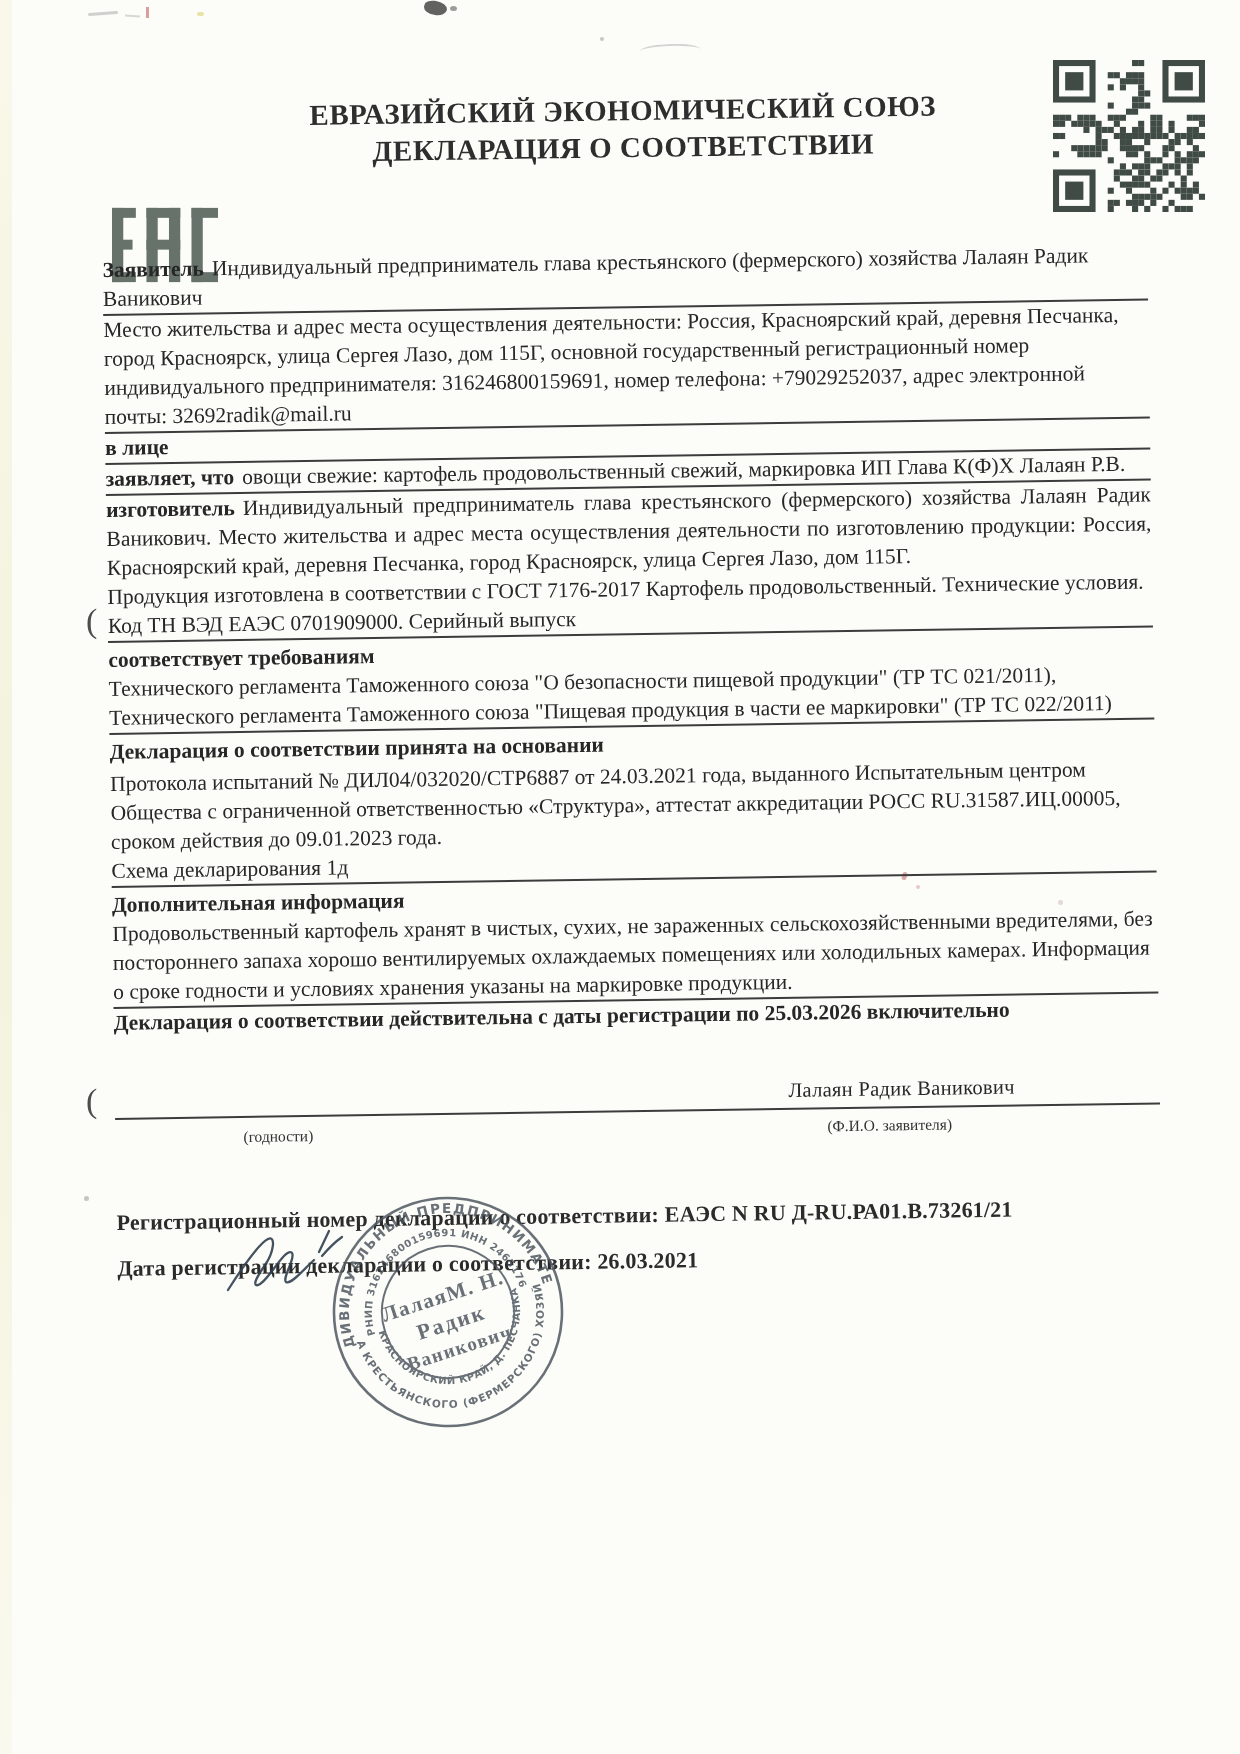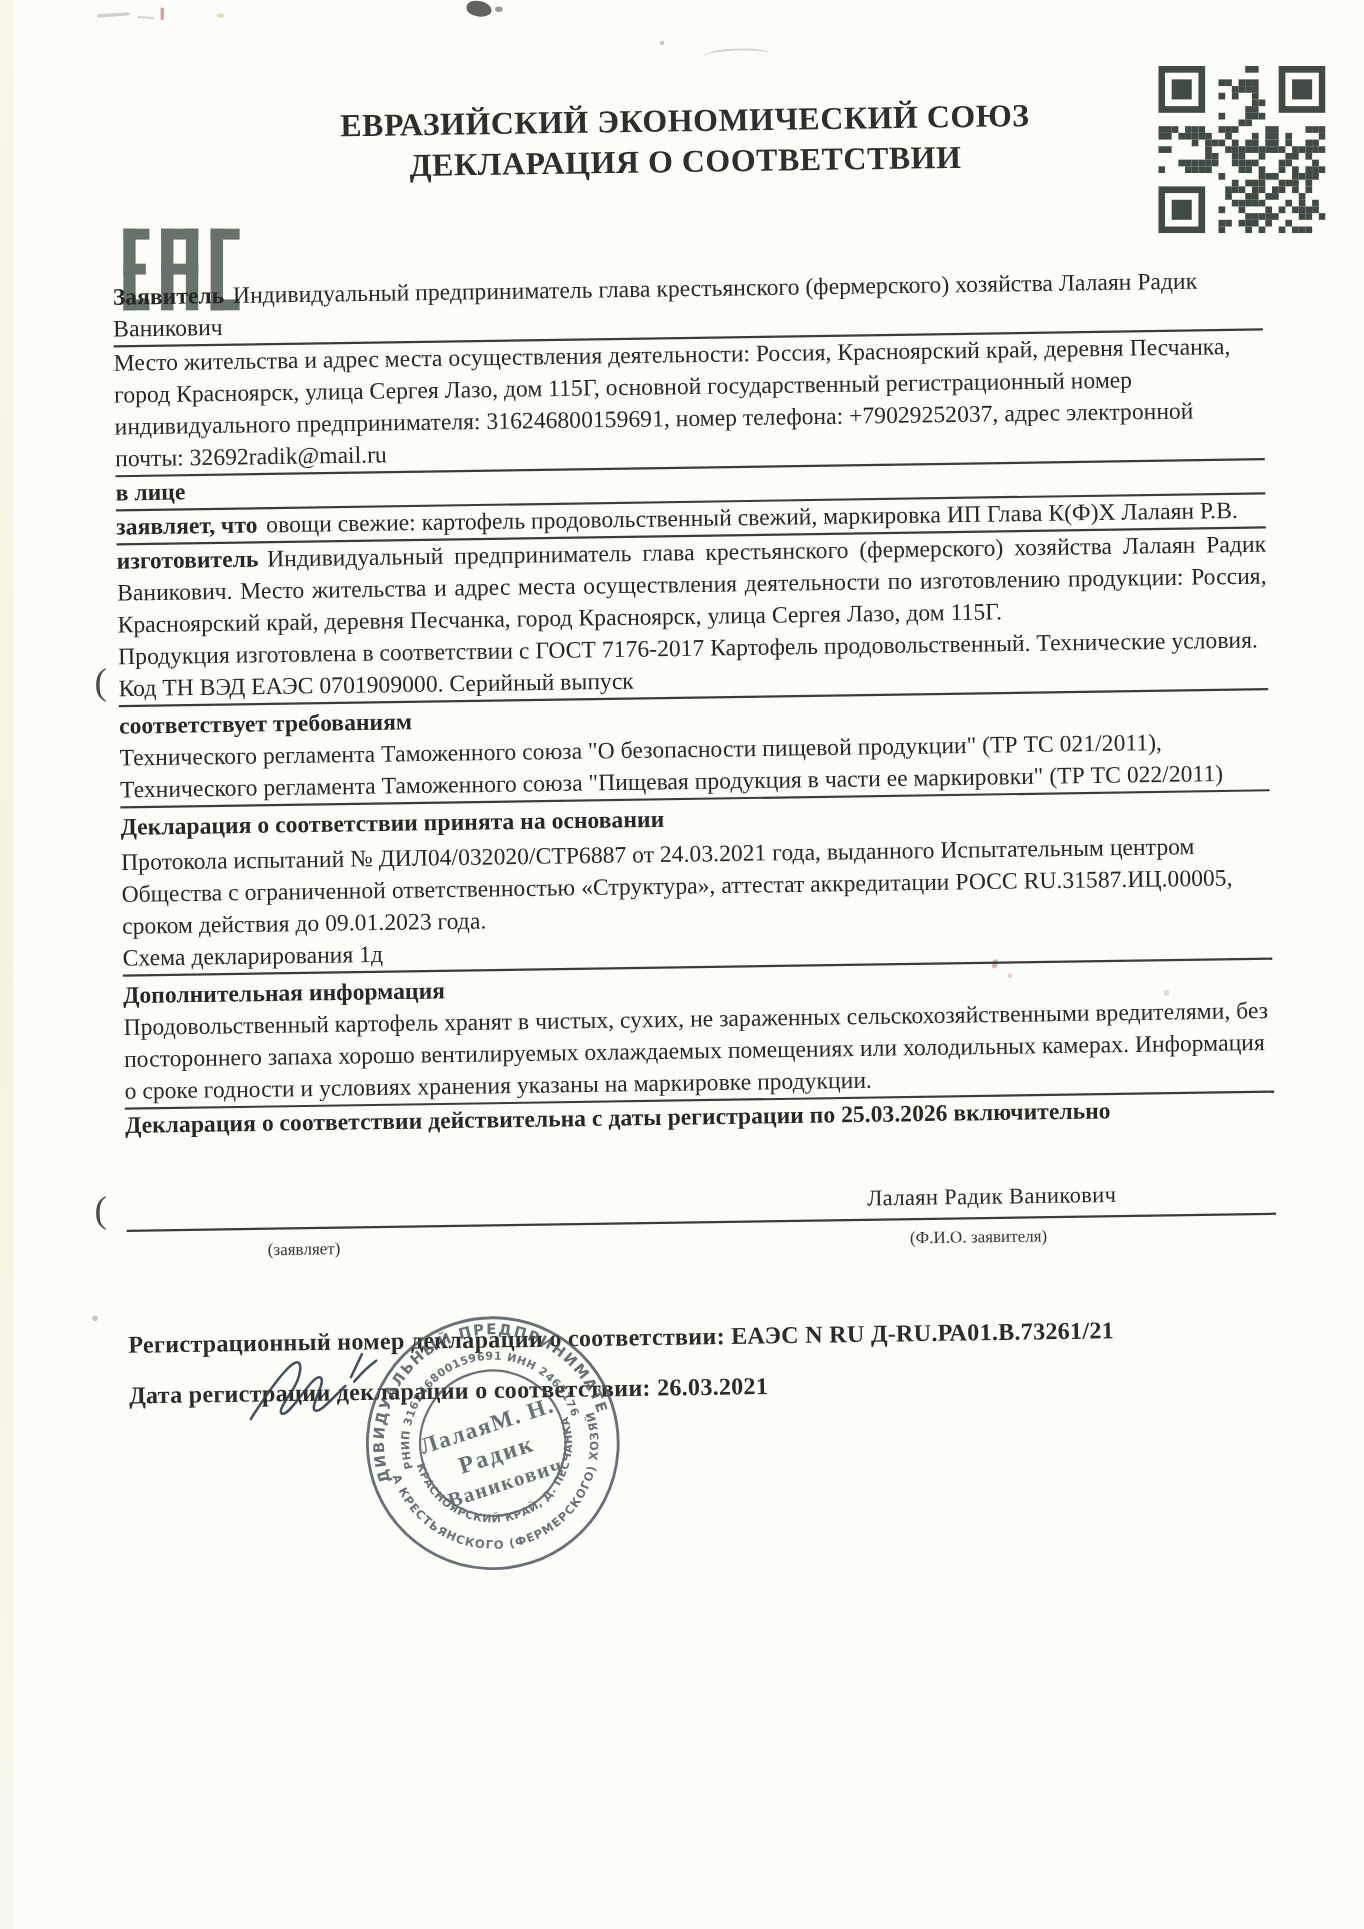--- a/index.html
+++ b/index.html
@@ -285,21 +285,21 @@
       <p class="field mt3">Протокола испытаний № ДИЛ04/032020/СТР6887 от 24.03.2021 года, выданного Испытательным центром Общества с ограниченной ответственностью «Структура», аттестат аккредитации РОСС RU.31587.ИЦ.00005, сроком действия до 09.01.2023 года.</p>
       <p class="field ul">Схема декларирования 1д</p>
       <p class="field bold mt3">Дополнительная информация</p>
       <p class="field ul">Продовольственный картофель хранят в чистых, сухих, не зараженных сельскохозяйственными вредителями, без постороннего запаха хорошо вентилируемых охлаждаемых помещениях или холодильных камерах. Информация о сроке годности и условиях хранения указаны на маркировке продукции.</p>
       <p class="field bold">Декларация о соответствии действительна с даты регистрации по 25.03.2026 включительно</p>
 
       <div class="sig-row">
         <span class="sig-name">Лалаян Радик Ваникович</span>
       </div>
       <div class="cap-row">
-        <span class="cap-sign">(заявляет)</span>
+        <span class="cap-sign">(годности)</span>
         <span class="cap-fio">(Ф.И.О. заявителя)</span>
       </div>
 
       <p class="reg">Регистрационный номер декларации о соответствии: ЕАЭС N RU Д-RU.РА01.В.73261/21</p>
       <p class="reg reg2">Дата регистрации декларации о соответствии: 26.03.2021</p>
     </div>
   </div>
 
   <svg class="abs signature" width="140" height="72" viewBox="0 0 140 72">
     <g stroke="#30404e" stroke-width="2.3" fill="none" stroke-linecap="round" opacity=".9">

